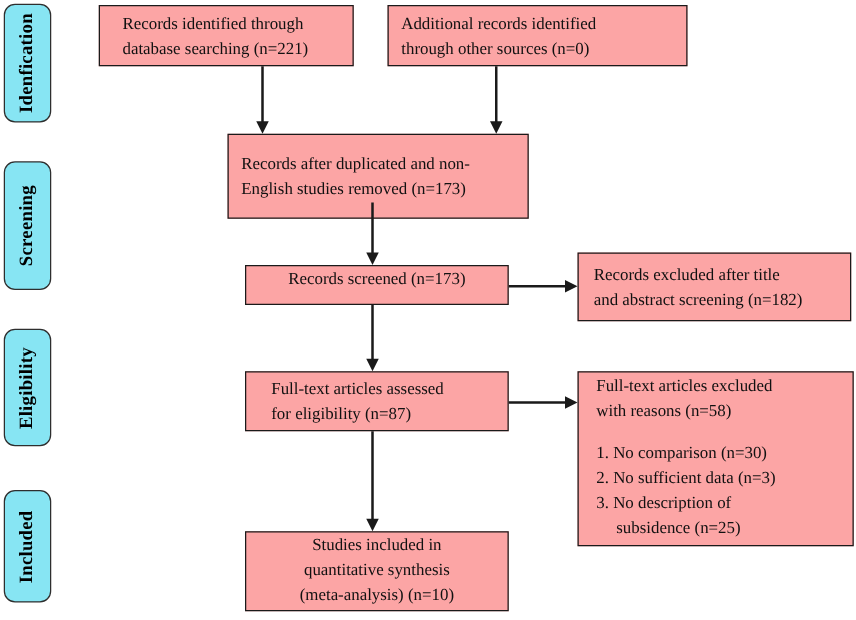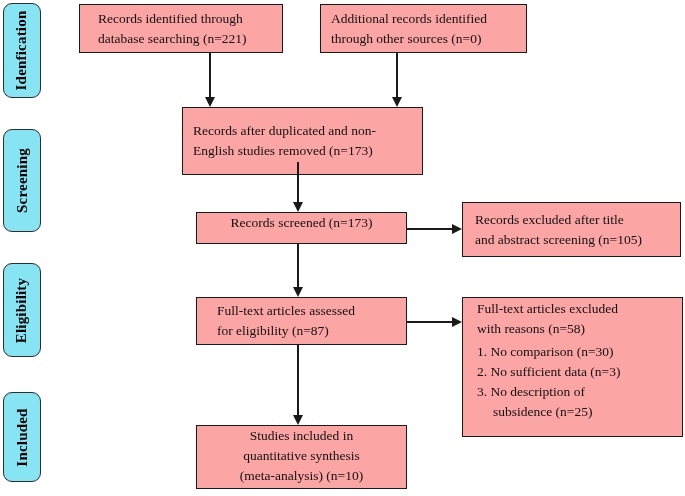--- a/index.html
+++ b/index.html
@@ -27,29 +27,29 @@
   
   .fbox{
     position:absolute;background:#fca5a5;border:1.6px solid #1a1a1a;
     box-sizing:border-box;font-size:13.5px;line-height:20px;color:#111;
   }
   .box-text{white-space:pre-line;}
   .flex-left{display:flex;align-items:center;}
   .flex-center{display:flex;align-items:flex-start;justify-content:center;text-align:center;}
 
   #b-identified {left:79px; top:4px;  width:204px;height:49px;padding:0 6px 0 18px}
-  #b-additional {left:320px;top:4px;  width:207px;height:49px;padding:0 6px 0 10px}
+  #b-additional {left:310px;top:4px;  width:240px;height:49px;padding:0 6px 0 10px}
   #b-dedup      {left:182px;top:107px;width:241px;height:68px;padding:0 6px 0 10px}
   #b-screened   {left:196px;top:212px;width:211px;height:32px}
   #b-excl-scr   {left:462px;top:202px;width:219px;height:55px;padding:0 6px 0 12px}
   #b-fulltext   {left:196px;top:297px;width:211px;height:48px;padding:0 6px 0 20px}
   #b-excl-ft    {left:462px;top:297px;width:221px;height:140px;padding:1px 6px 0 14px}
   #b-included   {left:196px;top:425px;width:211px;height:64px}
 
-  .reasons{margin-top:3px;}
+  .reasons{margin-top:13px;}
   .reason{padding-left:16px;text-indent:-16px;white-space:pre-line;}
 
   
   .stem{position:absolute;background:#1a1a1a;}
   .head-down{position:absolute;width:0;height:0;
     border-left:5px solid transparent;border-right:5px solid transparent;
     border-top:10px solid #1a1a1a;}
   .head-right{position:absolute;width:0;height:0;
     border-top:5px solid transparent;border-bottom:5px solid transparent;
     border-left:10px solid #1a1a1a;}
@@ -86,21 +86,21 @@
     <div class="box-text">Records after duplicated and non-
 English studies removed (n=173)</div>
   </div>
 
   <div class="fbox flex-center" id="b-screened">
     <div class="box-text">Records screened (n=173)</div>
   </div>
 
   <div class="fbox flex-left" id="b-excl-scr">
     <div class="box-text">Records excluded after title
-and abstract screening (n=105)</div>
+and abstract screening (n=182)</div>
   </div>
 
   <div class="fbox flex-left" id="b-fulltext">
     <div class="box-text">Full-text articles assessed
 for eligibility (n=87)</div>
   </div>
 
   <div class="fbox" id="b-excl-ft">
     <div class="box-text">Full-text articles excluded
 with reasons (n=58)</div>

